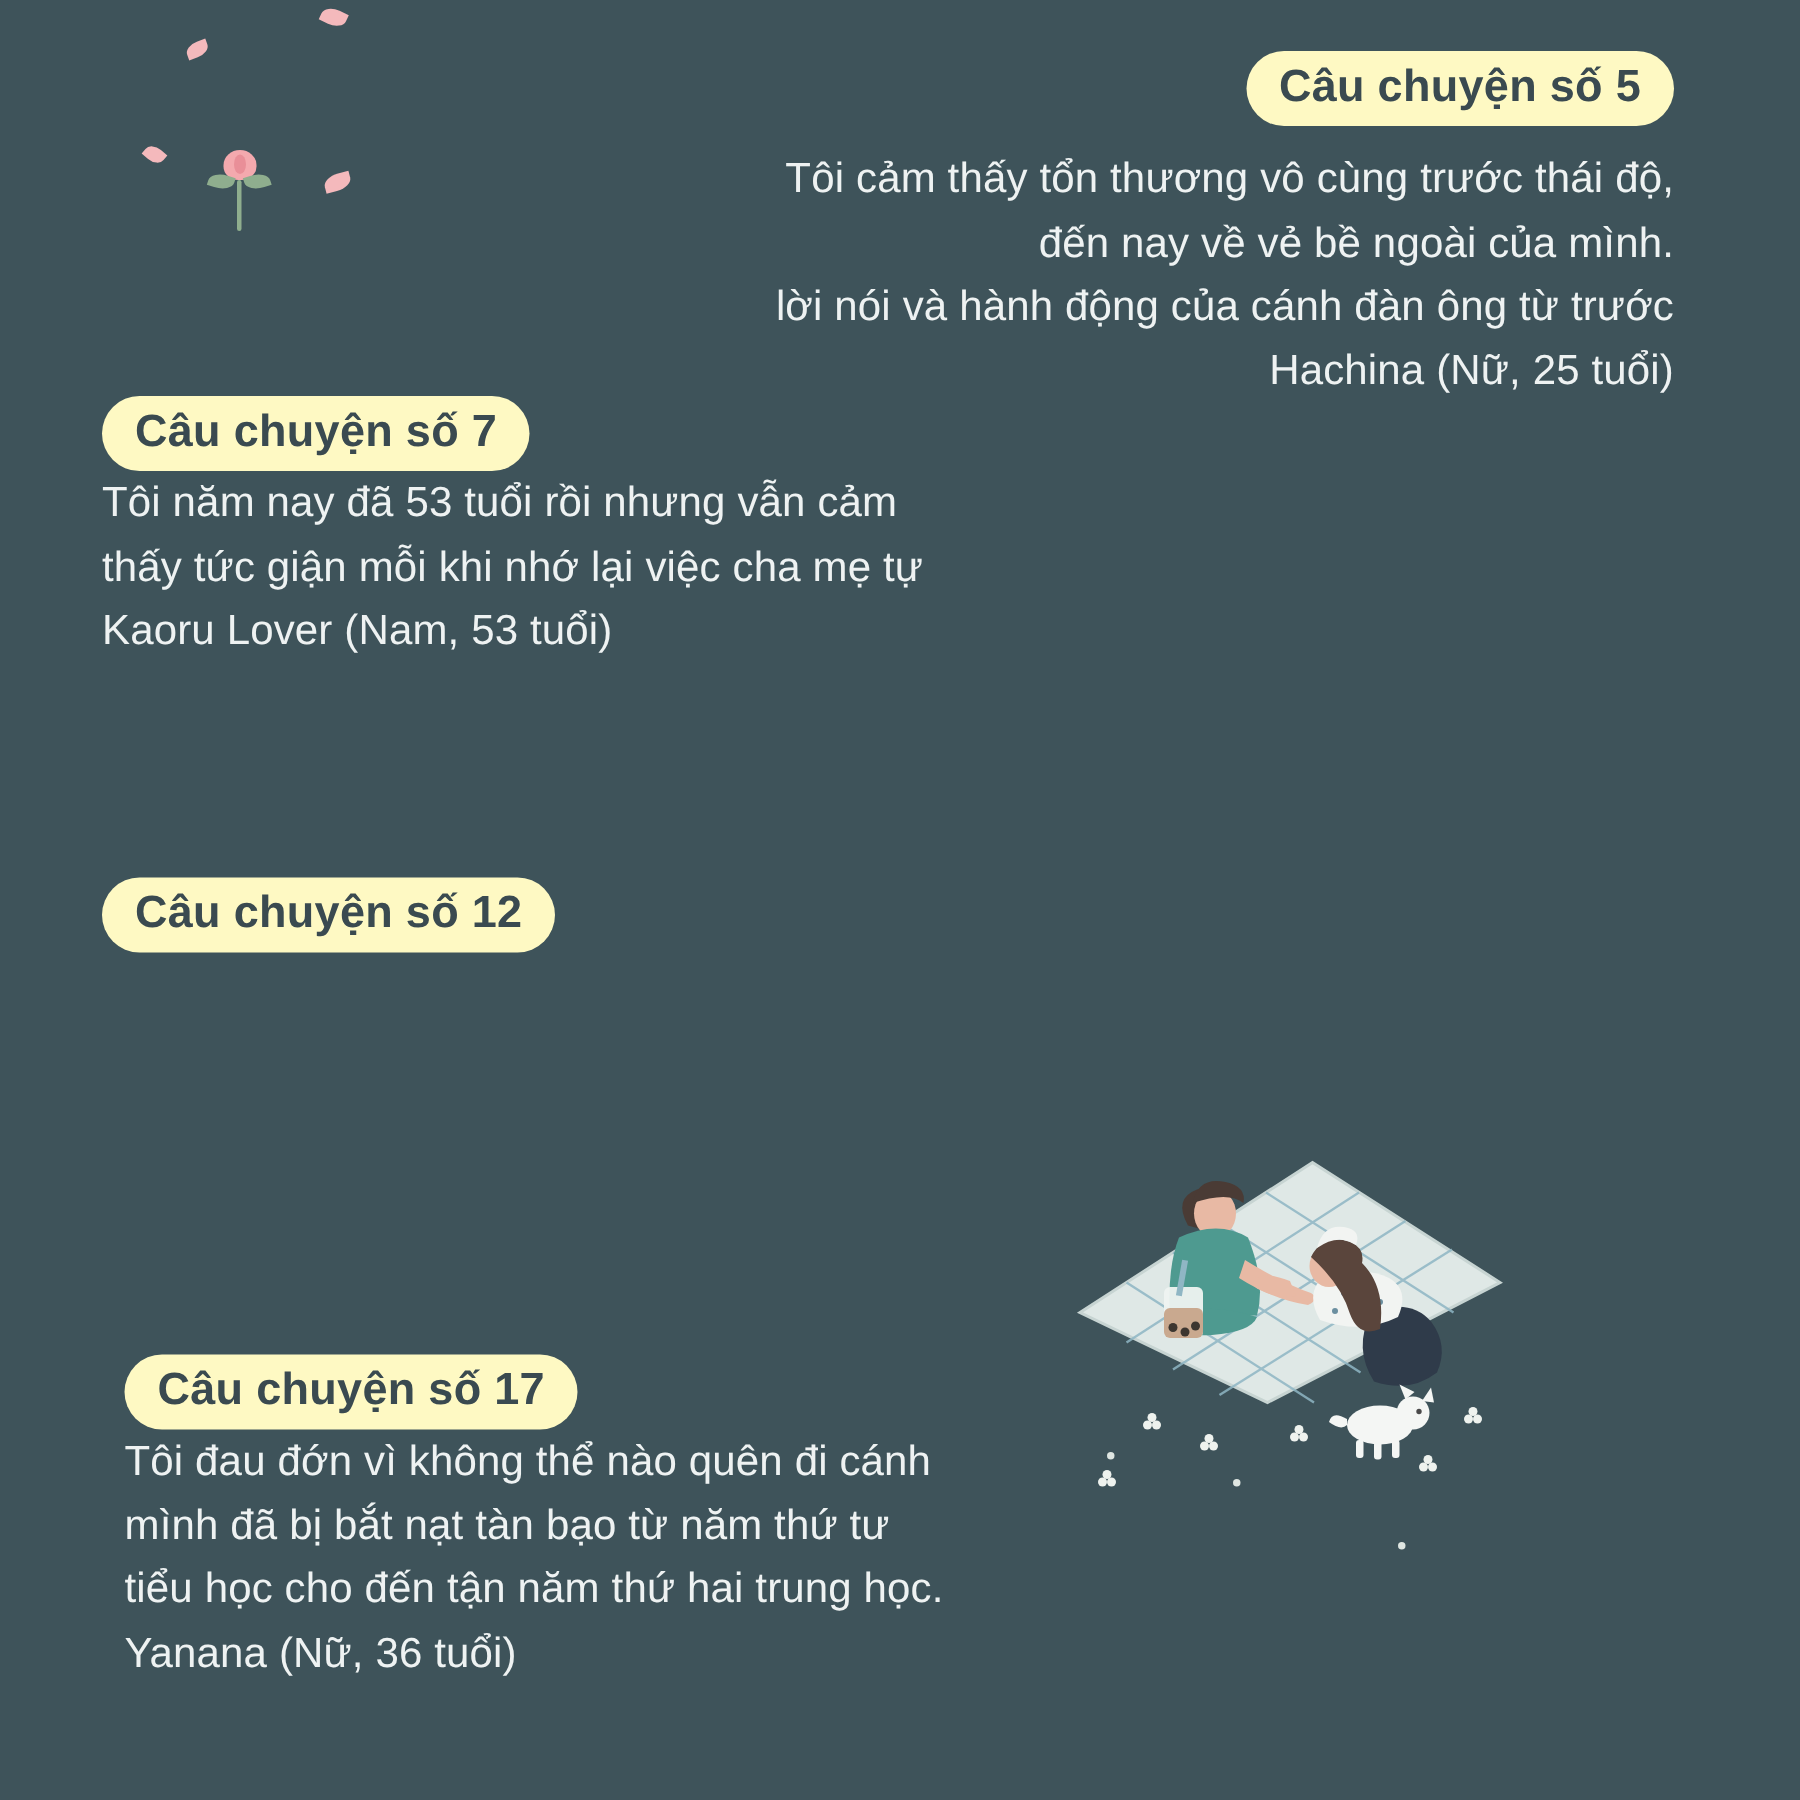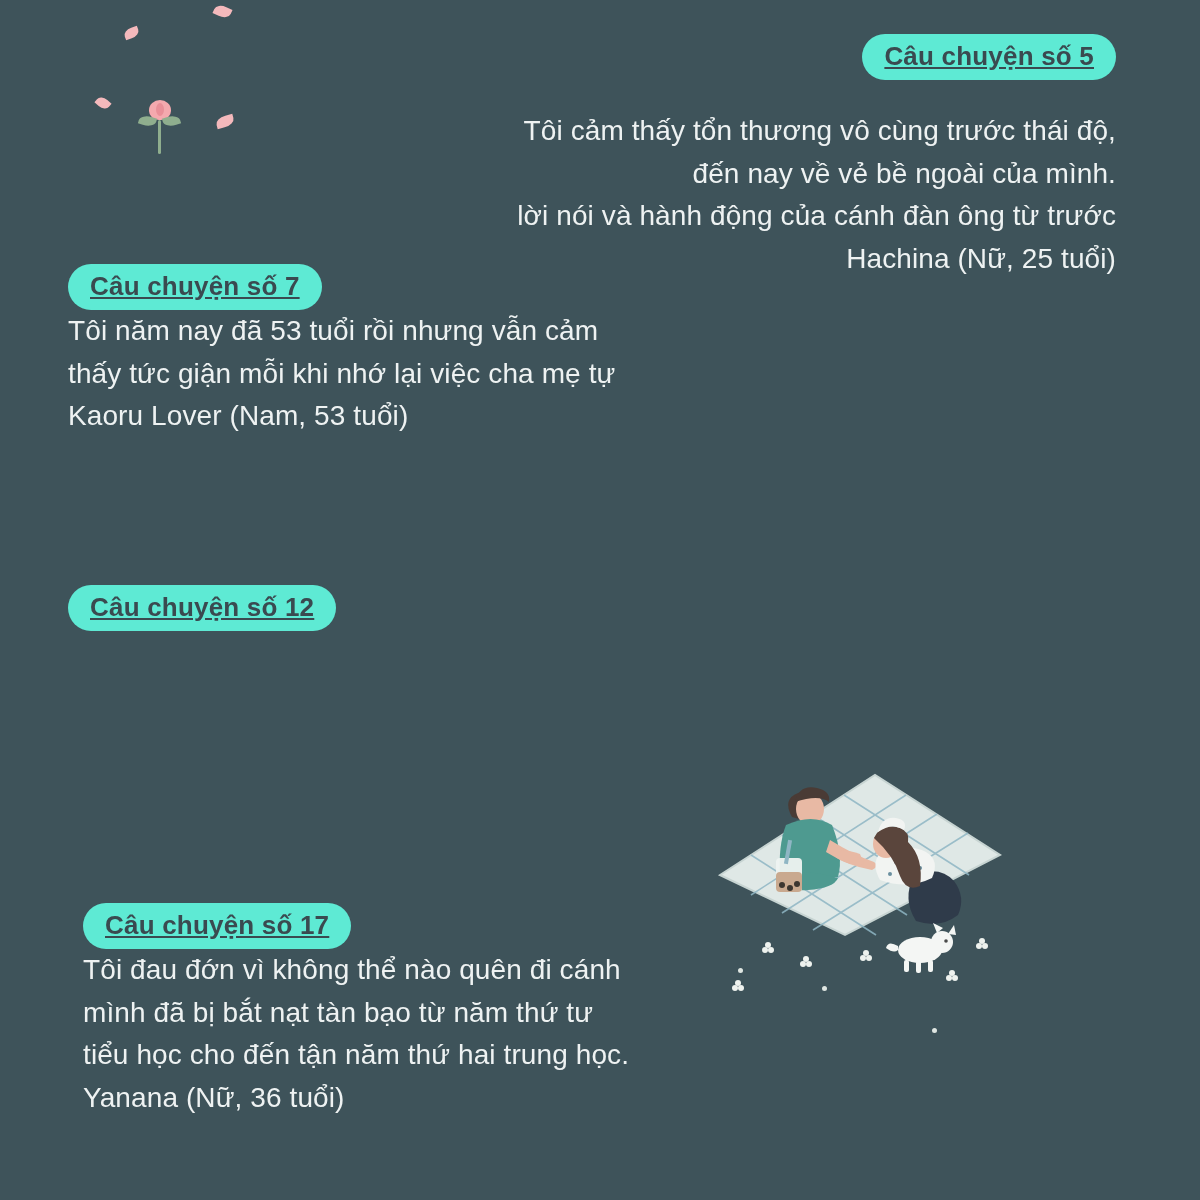--- a/index.html
+++ b/index.html
@@ -20,30 +20,29 @@
     width: 1200px;
     height: 1200px;
   }
 
   
   .story {
     position: absolute;
   }
   .badge {
     display: inline-block;
-    background: #5eead4;
+    background: #fef9c3;
     color: #3a4a50;
     border-radius: 26px;
     padding: 9px 22px 11px 22px;
-    font-size: 26px;
+    font-size: 30px;
     font-weight: 700;
     letter-spacing: 0.2px;
     line-height: 1;
     white-space: nowrap;
-    text-decoration: underline;
   }
   .lines {
     margin-top: 0;
     color: #eef2f2;
     font-size: 28px;
     line-height: 1.52;
     font-weight: 400;
     letter-spacing: 0.1px;
   }
   .lines .ln {
@@ -57,21 +56,21 @@
     display: block;
     text-align: right;
   }
 
   
   #story-5 {
     top: 34px;
     right: 84px;
     width: 720px;
   }
-  #story-5 .lines { margin-top: 30px; }
+  #story-5 .lines { margin-top: 14px; }
 
   
   #story-7 {
     top: 264px;
     left: 68px;
     width: 700px;
   }
   
   #story-12 {
     top: 585px;

